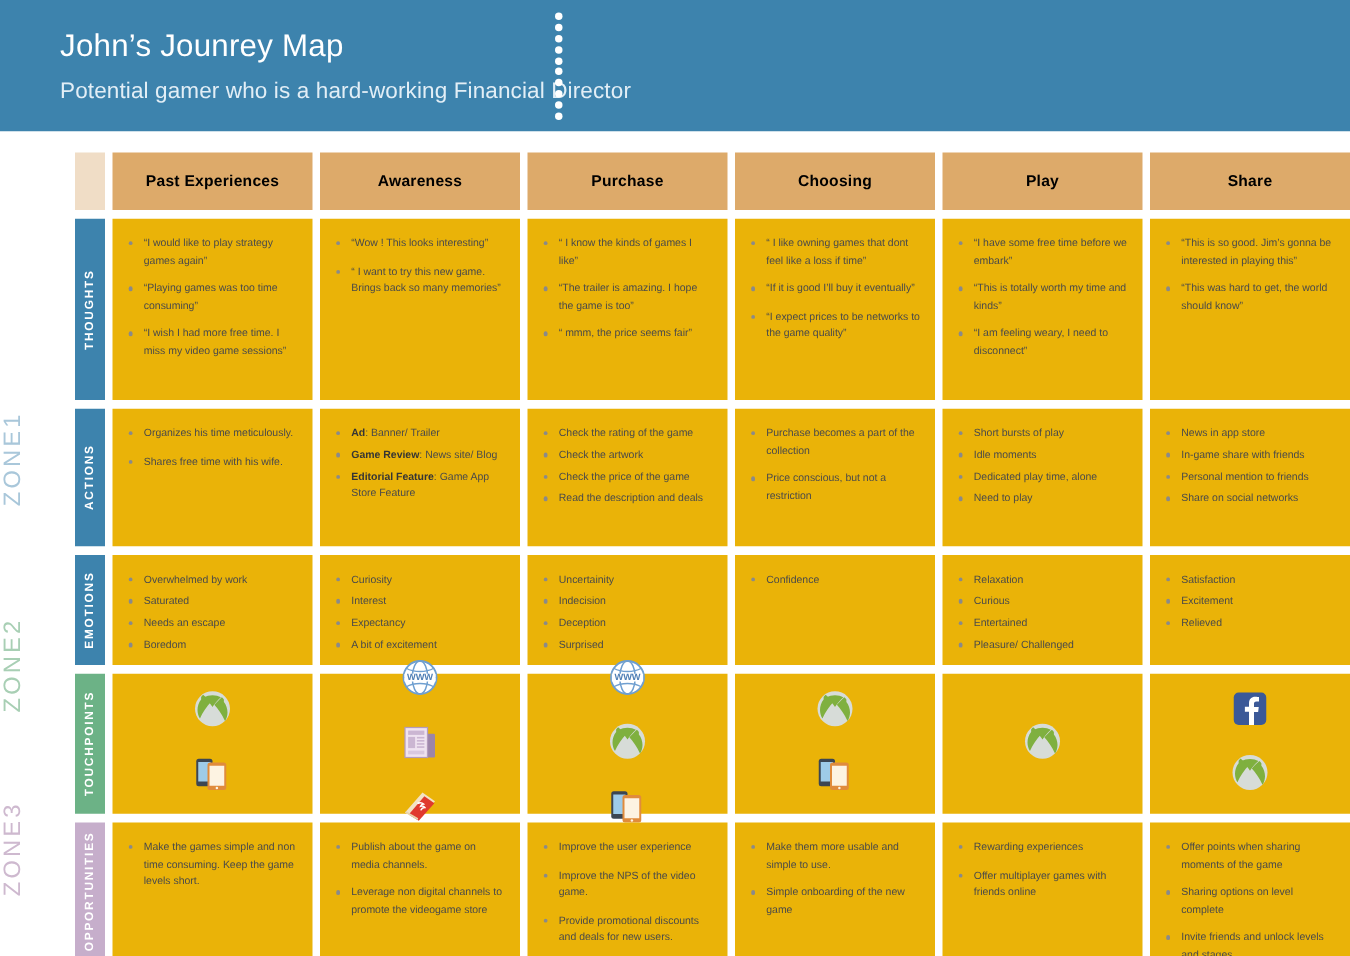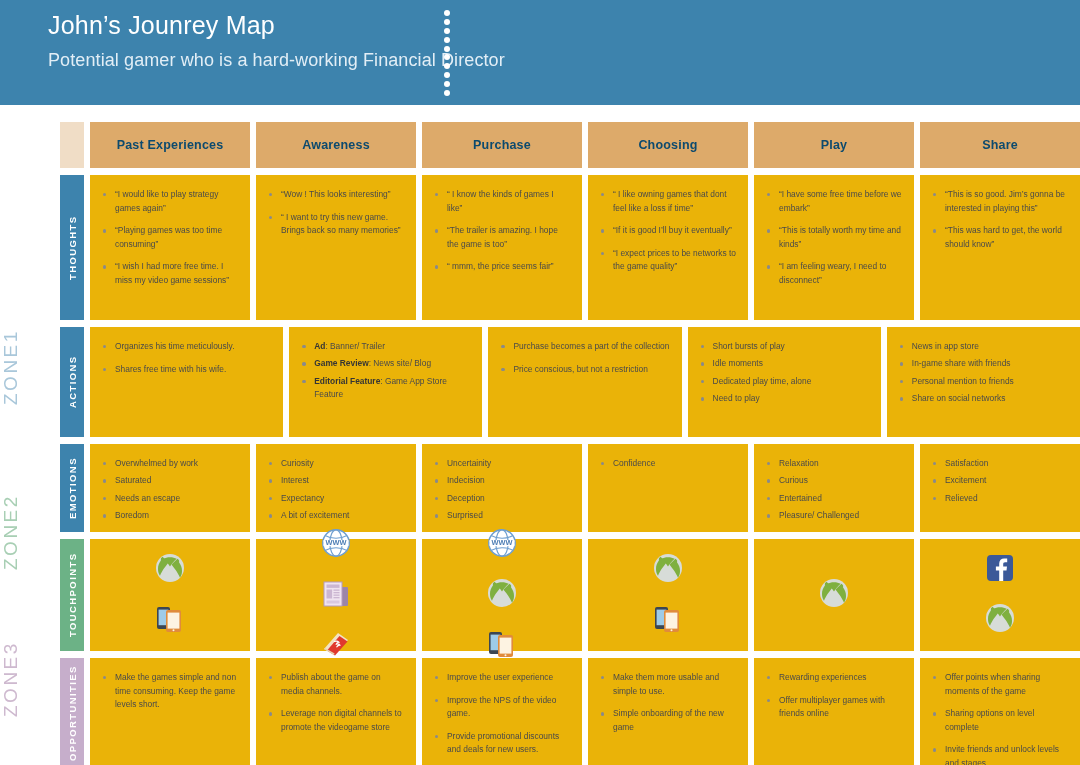--- a/index.html
+++ b/index.html
@@ -8,21 +8,21 @@
     background: #ffffff;
     font-family: "Liberation Sans", sans-serif;
     overflow: hidden;
   }
 
   
   .header {
     position: relative;
     width: 1080px; height: 105px;
     background: #3d83ad;
-    padding: 8px 0 0 48px;
+    padding: 20px 0 0 48px;
   }
   .header-title {
     color: #ffffff;
     font-size: 25px;
     font-weight: 400;
     letter-spacing: .2px;
     line-height: 34px;
   }
   .header-sub {
     color: #e2eef6;
@@ -88,21 +88,21 @@
     margin-bottom: 7px;
   }
   .corner-block {
     width: 24px;
     background: #f0ddc6;
     flex: 0 0 24px;
   }
   .col-head {
     flex: 1 1 0;
     background: #ddaa6a;
-    color: #0c4a6e;
+    color: #000000;
     font-size: 12.5px;
     font-weight: bold;
     display: flex;
     align-items: center;
     justify-content: center;
     letter-spacing: .2px;
   }
 
   
   .row {
@@ -265,20 +265,28 @@
           </ul>
         </div>
       <div class="cell">
           <ul class="bullets tight">
             <li><b>Ad</b>: Banner/ Trailer</li>
             <li><b>Game Review</b>: News site/ Blog</li>
             <li><b>Editorial Feature</b>: Game App Store Feature</li>
           </ul>
         </div>
       <div class="cell">
+          <ul class="bullets tight">
+            <li>Check the rating of the game</li>
+            <li>Check the artwork</li>
+            <li>Check the price of the game</li>
+            <li>Read the description and deals</li>
+          </ul>
+        </div>
+      <div class="cell">
           <ul class="bullets">
             <li>Purchase becomes a part of the collection</li>
             <li>Price conscious, but not a restriction</li>
           </ul>
         </div>
       <div class="cell">
           <ul class="bullets tight">
             <li>Short bursts of play</li>
             <li>Idle moments</li>
             <li>Dedicated play time, alone</li>

